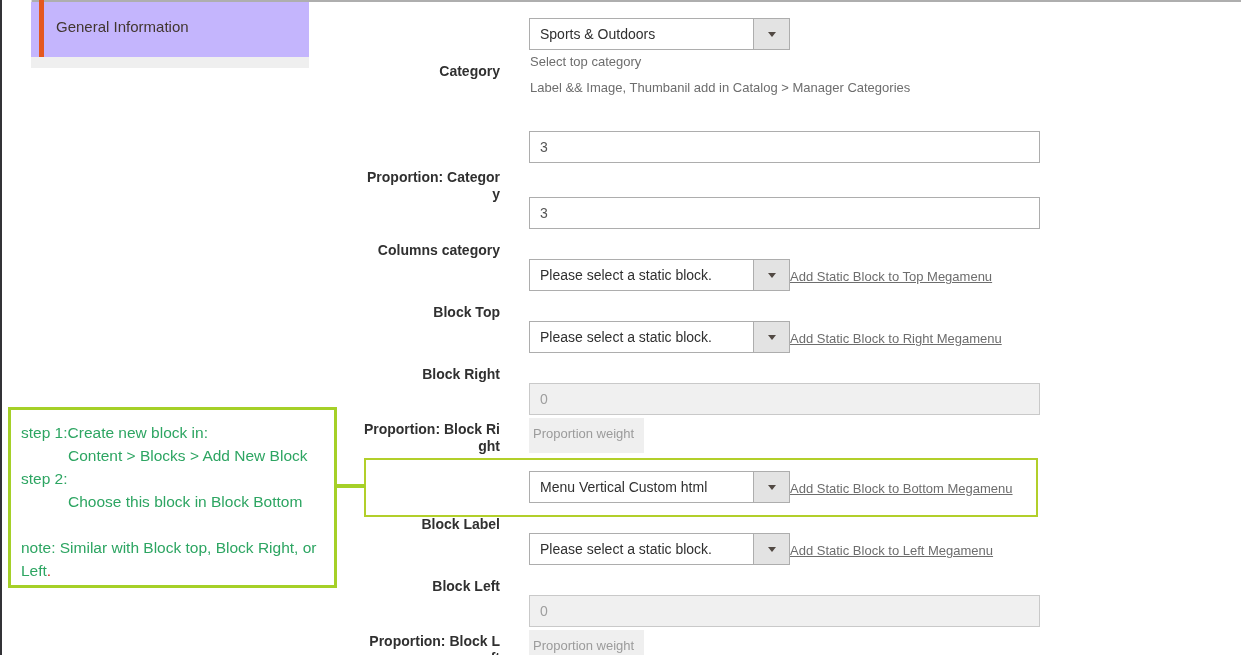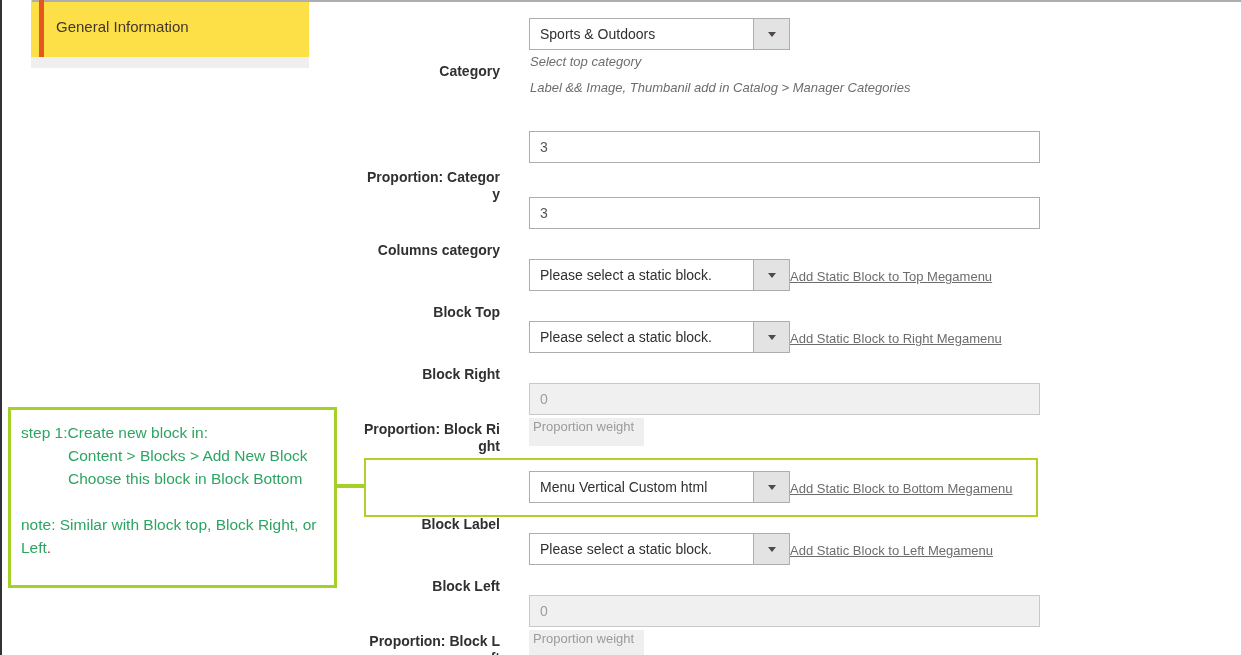--- a/index.html
+++ b/index.html
@@ -7,21 +7,21 @@
     width:1241px;height:655px;position:relative;overflow:hidden;
     background:#ffffff;
     font-family:"Liberation Sans","DejaVu Sans",sans-serif;
   }
   
   .left-edge{position:absolute;left:0;top:0;width:2px;height:655px;background:#323236;}
   .top-line{position:absolute;left:31px;top:0;width:1210px;height:2px;background:#aeaeae;}
   .tab-left-line{position:absolute;left:31px;top:0;width:1px;height:68px;background:#dcdcdc;}
 
   
-  .tab{position:absolute;left:31px;top:2px;width:278px;height:55px;background:#fde047;cursor:pointer;}
+  .tab{position:absolute;left:31px;top:2px;width:278px;height:55px;background:#c4b5fd;cursor:pointer;}
   .tab-indicator{position:absolute;left:8px;top:-2px;width:5px;height:57px;background:#e4571f;}
   .tab-label{position:absolute;left:25px;top:16px;font-size:15px;color:#41362f;}
   .tab-strip{position:absolute;left:31px;top:57px;width:278px;height:11px;background:#efefef;}
 
   
   .lbl{
     position:absolute;left:362px;width:138px;text-align:right;
     font-size:14px;font-weight:600;color:#303030;line-height:17px;word-break:break-all;margin-top:36px;
   }
   .select{
@@ -33,23 +33,23 @@
     position:absolute;right:0;top:0;width:35px;height:30px;background:#e3e3e3;
     border-left:1px solid #adadad;display:flex;align-items:center;justify-content:center;
   }
   .tri{width:0;height:0;border-left:4px solid transparent;border-right:4px solid transparent;border-top:5px solid #514943;}
   .txt{
     position:absolute;left:529px;width:511px;height:32px;box-sizing:border-box;
     border:1px solid #adadad;background:#fff;padding:0 10px;font-size:14px;color:#555;
     font-family:inherit;outline:none;
   }
   .txt:disabled{background:#f0f0f0;border-color:#c9c9c9;color:#9e9e9e;}
-  .sub-note{position:absolute;left:530px;font-size:13px;color:#6d6d6d;font-style:italic;}
+  .sub-note{position:absolute;left:530px;font-size:13px;color:#6d6d6d;}
   .side-note{position:absolute;left:790px;font-size:13px;color:#6d6d6d;white-space:nowrap;text-decoration:underline;}
-  .note-chip{position:absolute;left:529px;background:#efefef;color:#9b9b9b;font-size:13px;padding:1px 10px 12px 4px;}
+  .note-chip{position:absolute;left:529px;background:#efefef;color:#9b9b9b;font-size:13px;padding:8px 10px 12px 4px;}
 
   
   .ann-box{
     position:absolute;left:8px;top:407px;width:329px;height:181px;box-sizing:border-box;
     border:3px solid #a5d028;background:#fff;color:#2da562;
     font-size:15.5px;line-height:23px;padding:11px 6px 16px 10px;
   }
   .ann-indent{padding-left:47px;}
   .ann-blank{height:23px;}
   .ann-period{color:#cc1f1f;}
@@ -126,17 +126,18 @@
 </div>
 <div class="side-note" style="top:543px">Add Static Block to Left Megamenu</div>
 
 <div class="lbl" style="top:597px">Proportion: Block Left</div>
 <input class="txt" style="top: 595px;" disabled="" value="0">
 <div class="note-chip" style="top:630px">Proportion weight</div>
 
 <div class="ann-box">
   <div class="ann-line">step 1:Create new block in:</div>
   <div class="ann-line ann-indent">Content &gt; Blocks &gt; Add New Block</div>
+  <div class="ann-line">step 2:</div>
   <div class="ann-line ann-indent">Choose this block in Block Bottom</div>
   <div class="ann-blank"></div>
   <div class="ann-line"><span>note: Similar with Block top, Block Right, or Left</span><span class="ann-period">.</span></div>
 </div>
 <div class="connector"></div>
 
 </body></html>

